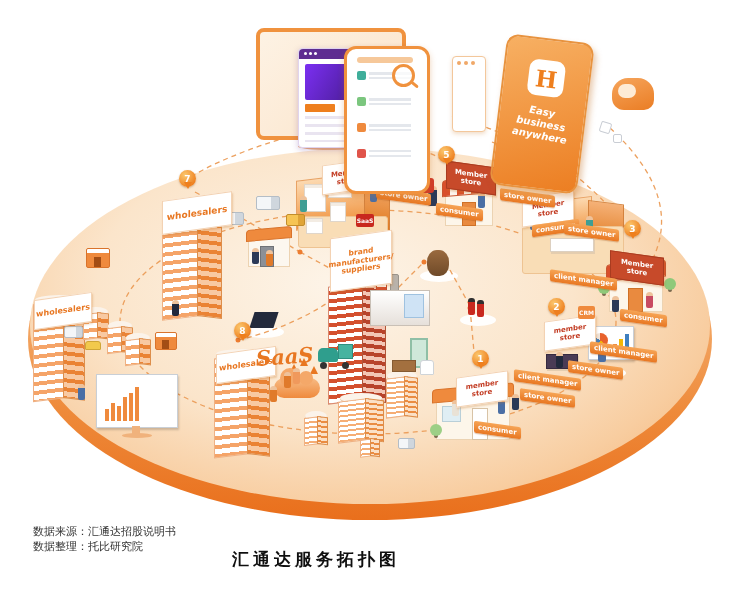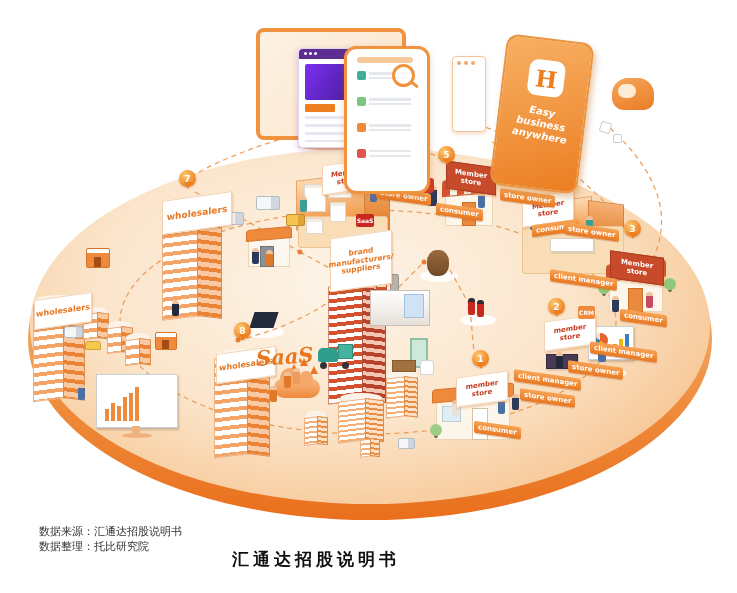--- a/index.html
+++ b/index.html
@@ -134,21 +134,21 @@
          font-family:"DejaVu Serif","Liberation Serif",serif}
   .slogan{position:absolute;left:8px;top:66px;width:68px;color:#fff;font-size:10px;font-weight:bold;
           font-style:italic;text-align:center;line-height:1.2;transform:skewY(4deg)}
   .hand{position:absolute;left:612px;top:78px;width:42px;height:32px;background:linear-gradient(160deg,#f6a55c,#ea7d24);
         border-radius:16px 16px 10px 12px;z-index:40}
   .hand::before{content:"";position:absolute;left:6px;top:6px;width:18px;height:14px;border-radius:8px;background:#fdebd6}
   .dice{position:absolute;background:#fff;border:1px solid #c9cdd4;border-radius:2px;z-index:40}
   
   .saas-big{position:absolute;left:256px;top:344px;font-size:21px;font-weight:bold;font-style:italic;
             color:#e87722;font-family:"DejaVu Serif","Liberation Serif",serif;transform:rotate(-4deg);z-index:25}
-  .src{position:absolute;left:39px;color:#333;font-size:11px;z-index:50}
+  .src{position:absolute;left:33px;color:#333;font-size:11px;z-index:50}
   .maintitle{position:absolute;left:232px;top:548px;color:#0f0f0f;font-size:17px;font-weight:bold;
              letter-spacing:4px;z-index:50}
 </style>
 </head>
 <body>
 
 <div class="stage">
 
   <div class="plat-rim"></div>
   <div class="plat-top"></div>
@@ -473,15 +473,15 @@
   <div class="role rskew" style="left:620px;top:312px">consumer</div>
   <div class="tag" style="left:578px;top:306px;width:17px;height:13px;background:#ef8a3d">CRM</div>
   <div class="role rskew" style="left:590px;top:346px">client manager</div>
   <div class="role rskew" style="left:568px;top:364px">store owner</div>
   <div class="role rskew" style="left:514px;top:374px">client manager</div>
   <div class="role rskew" style="left:520px;top:392px">store owner</div>
   <div class="role rskew" style="left:474px;top:424px">consumer</div>
 
   <div class="src" style="top:524px">数据来源：汇通达招股说明书</div>
   <div class="src" style="top:539px">数据整理：托比研究院</div>
-  <div class="maintitle">汇通达招股说明书</div>
+  <div class="maintitle">汇通达服务拓扑图</div>
 
 </div>
 
 </body></html>

